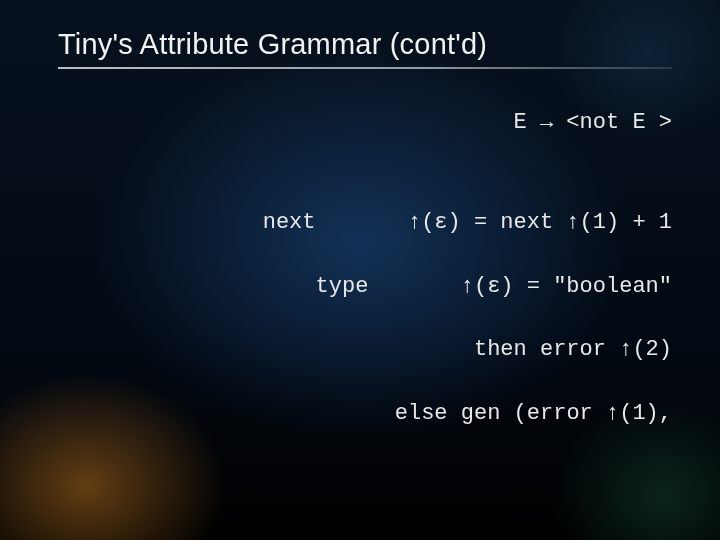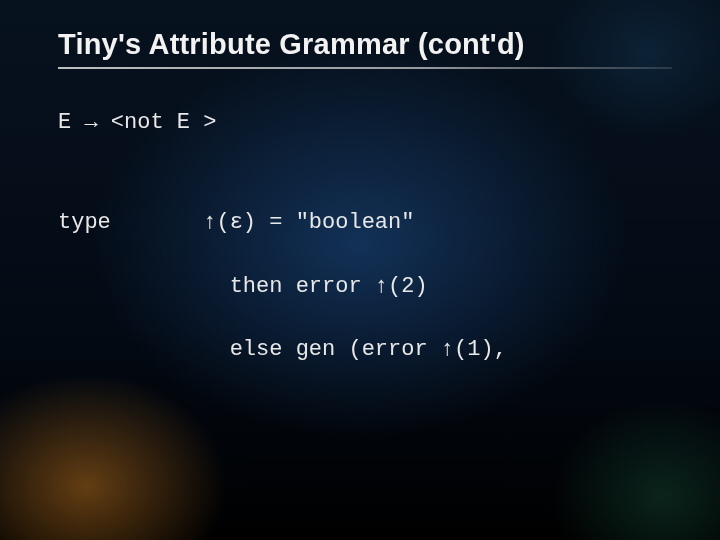--- a/index.html
+++ b/index.html
@@ -16,47 +16,49 @@
       radial-gradient(ellipse 160px 140px at 92% 92%, rgba(20,70,50,0.5), rgba(0,0,0,0) 70%),
       radial-gradient(ellipse 140px 120px at 90% 10%, rgba(20,60,90,0.4), rgba(0,0,0,0) 70%),
       linear-gradient(180deg, #07121f 0%, #030a14 60%, #000000 100%);
     font-family: Arial, Helvetica, sans-serif;
     color: #e6e6e6;
     box-sizing: border-box;
     padding: 28px 48px 0 58px;
   }
   .title {
     font-size: 29px;
-    font-weight: bold;
+    font-weight: normal;
     color: #f2f2f2;
     letter-spacing: 0.2px;
     margin-bottom: 6px;
   }
   .rule {
     height: 2px;
     background: linear-gradient(90deg, rgba(210,210,210,0.9), rgba(210,210,210,0.7) 60%, rgba(210,210,210,0.15));
     margin-bottom: 38px;
   }
   .mono {
     font-family: "Courier New", Courier, monospace;
     font-size: 22px;
     line-height: 1.45;
     white-space: pre;
     color: #e8e8e8;
+    text-align: right;
   }
   .production {
     margin-bottom: 36px;
   }
 </style>
 </head>
 <body>
 
 <div class="title">Tiny's Attribute Grammar (cont'd)</div>
 <div class="rule"></div>
 
 <div class="mono production">E → &lt;not E &gt;</div>
 
 <div class="mono">
+<div>next       ↑(ε) = next ↑(1) + 1</div>
 <div>type       ↑(ε) = "boolean"</div>
 <div>             then error ↑(2)</div>
 <div>             else gen (error ↑(1),</div>
 
 </div>
 
 </body></html>

